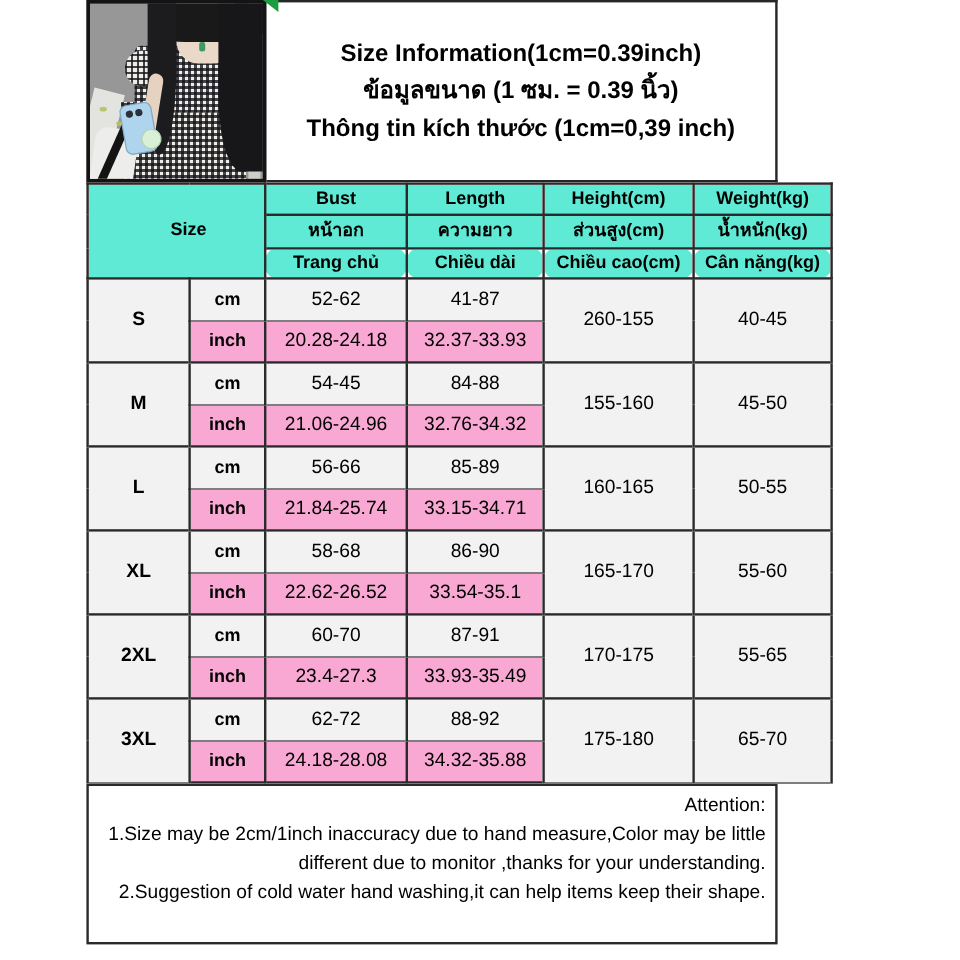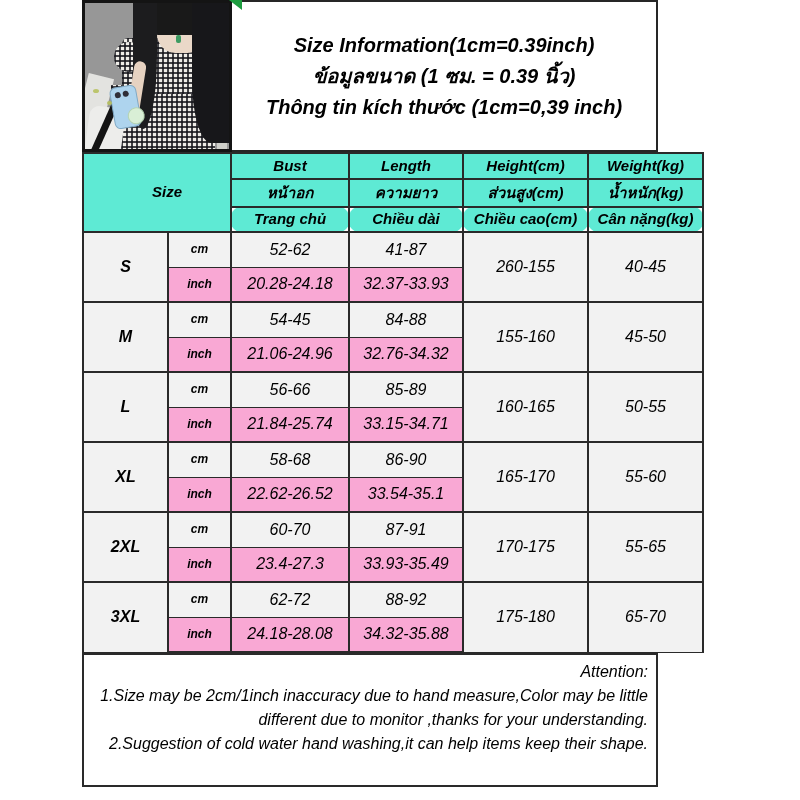--- a/index.html
+++ b/index.html
@@ -1,18 +1,18 @@
 <!DOCTYPE html>
 <html><head>
 <meta charset="utf-8">
 <style>
   * { margin:0; padding:0; box-sizing:border-box; }
   html,body { width:800px; height:800px; background:#ffffff; overflow:hidden;
               font-family:"Liberation Sans","DejaVu Sans",sans-serif; color:#000; }
-  .sheet { position:absolute; left:82px; top:0; width:576px;font-style:italic; }
+  .sheet { position:absolute; left:72px; top:0; width:576px; }
 
   
   .top-block { display:flex; height:152px; position:relative; }
   .photo-cell { width:150px; height:152px; border:3px solid #141414; background:#979797;
                 position:relative; overflow:hidden; flex:none; }
   .title-cell { flex:1; border:2px solid #262626; border-left:none; display:flex;
                 flex-direction:column; justify-content:center; align-items:center;
                 text-align:center; background:#fff; }
   .title-cell div { font-weight:bold; font-size:20px; line-height:1.55; white-space:nowrap; }
   .corner-triangle { position:absolute; left:147px; top:0; width:0; height:0; z-index:5;
@@ -53,21 +53,21 @@
        font-size:16px; line-height:1.1; background:#fff; overflow:hidden; }
   tr.hdr td { height:26px; background:#5eead4; font-weight:bold; font-size:15px; }
   tr.hdr-th td { height:28px; }
   tr.hdr-vi td { height:25px;border-radius:10px; }
   td.size-corner { background:#d9d9d9; font-weight:bold; font-size:30px;padding-left:20px; }
   td.size-label  { background:#d9d9d9; font-weight:bold; font-size:16px; }
   tr.row-cm  td { height:35px; background:#f2f2f2; }
   tr.row-inch td { height:35px; background:#f9a8d4; }
   tr.row-cm td { border-bottom-width:1px; }
   tr.row-inch td { border-top-width:1px; }
-  td.unit { font-weight:bold; font-size:12px;margin-left:21px; }
+  td.unit { font-weight:bold; font-size:15px;margin-left:21px; }
   td.merged { background:#f2f2f2; border-top-width:2px; border-bottom-width:2px; }
 
   
   .attention { border:2px solid #2a2a2a; min-height:134px; padding:5px 8px 8px 6px;
                font-size:16px; line-height:1.5; background:#fff;text-align:right; }
 </style>
 </head>
 <body>
 
 <div class="sheet">

